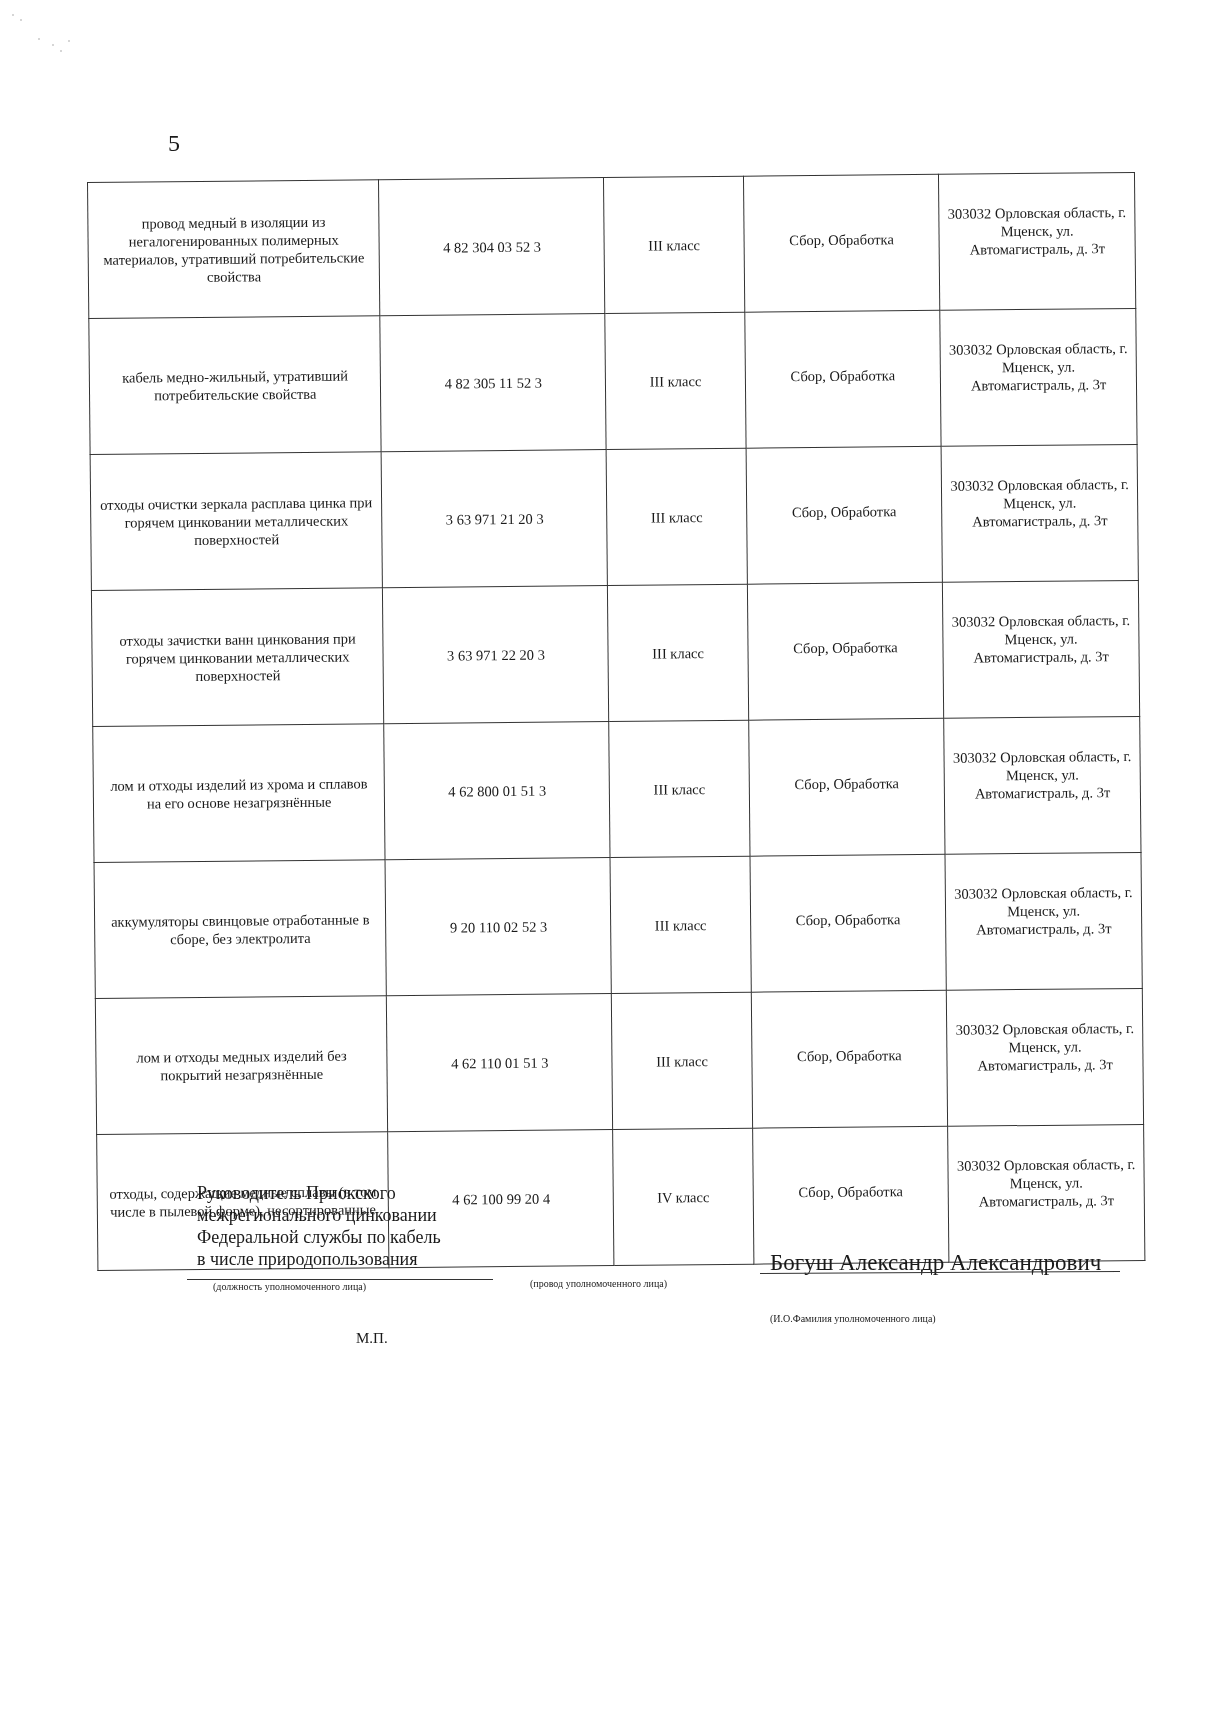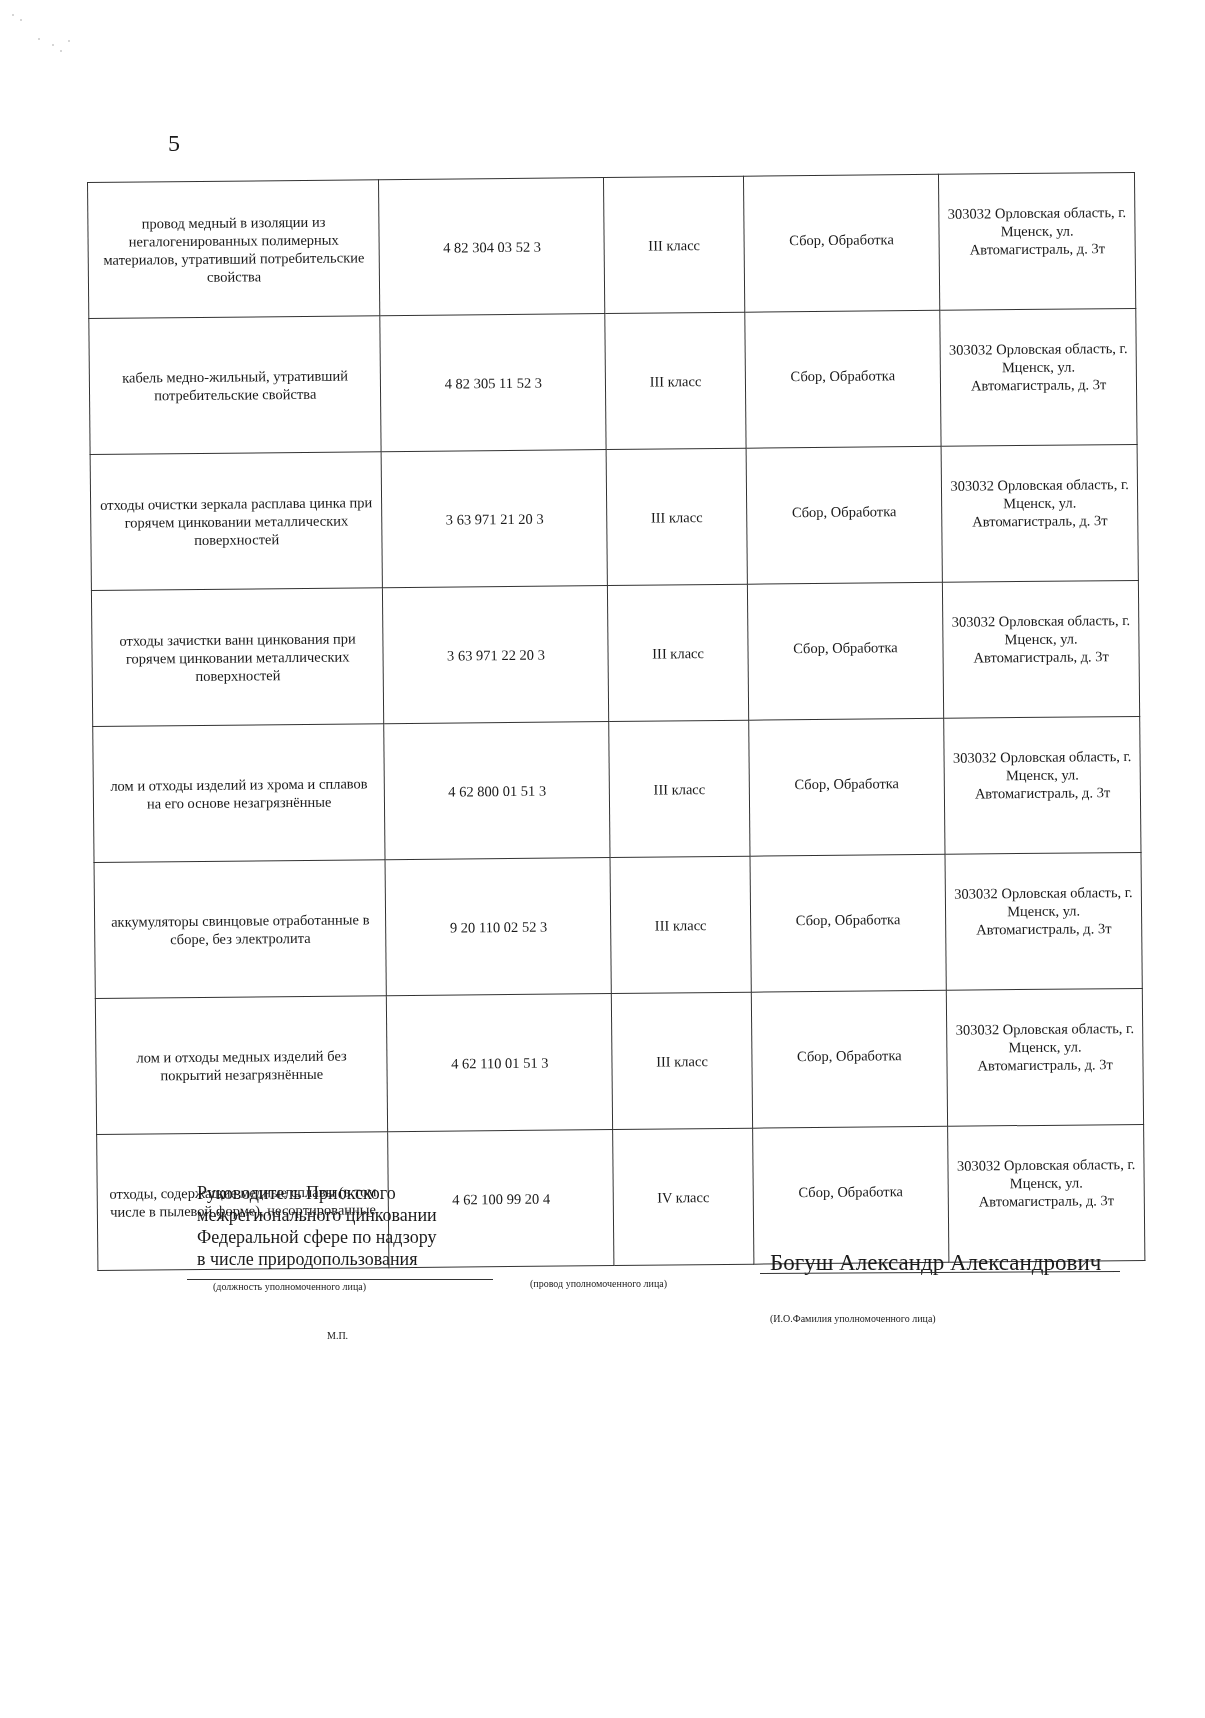--- a/index.html
+++ b/index.html
@@ -31,21 +31,21 @@
 
     .footer-title { position: absolute; left: 197px; top: 1182px; font-size: 18px; line-height: 22px; }
     .footer-title div { white-space: nowrap; }
     .title-underline { position: absolute; left: 187px; top: 1279px; width: 306px; border-top: 1.5px solid #333; }
     .caption { position: absolute; font-size: 10px; white-space: nowrap; color: #222; }
     .cap-position { left: 213px; top: 1281px; font-family: Liberation Serif, serif; }
     .cap-signature { left: 530px; top: 1278px; }
     .cap-name { left: 770px; top: 1313px; }
     .signer-name { position: absolute; left: 770px; top: 1250px; font-size: 23px; white-space: nowrap; }
     .name-underline { position: absolute; left: 760px; top: 1272px; width: 360px; border-top: 1.5px solid #333; transform: rotate(-0.3deg); }
-    .stamp-place { position: absolute; left: 327px; top: 1330px; font-size: 10px; }
+    .stamp-place { position: absolute; left: 356px; top: 1330px; font-size: 15px; }
   </style>
 </head>
 <body>
 
 <div class="scan-dots">
   <span style="left:4px;top:4px"></span>
     <span style="left:12px;top:9px"></span>
   <span style="left:30px;top:28px"></span>
     <span style="left:44px;top:34px"></span>
   <span style="left:60px;top:30px"></span>
@@ -118,21 +118,21 @@
       <td>IV класс</td>
       <td class="cell-activity">Сбор, Обработка</td>
       <td class="cell-address">303032 Орловская область, г. Мценск, ул. Автомагистраль, д. 3т</td>
     </tr>
   </tbody>
 </table>
 
 <div class="footer-title">
   <div>Руководитель Приокского</div>
   <div>межрегионального цинковании</div>
-  <div>Федеральной сфере по надзору</div>
+  <div>Федеральной службы по кабель</div>
   <div>в числе природопользования</div>
 </div>
 <div class="title-underline"></div>
 <div class="caption cap-position">(должность уполномоченного лица)</div>
 
 <div class="caption cap-signature">(провод уполномоченного лица)</div>
 
 <div class="signer-name">Богуш Александр Александрович</div>
 <div class="name-underline"></div>
 <div class="caption cap-name">(И.О.Фамилия уполномоченного лица)</div>

